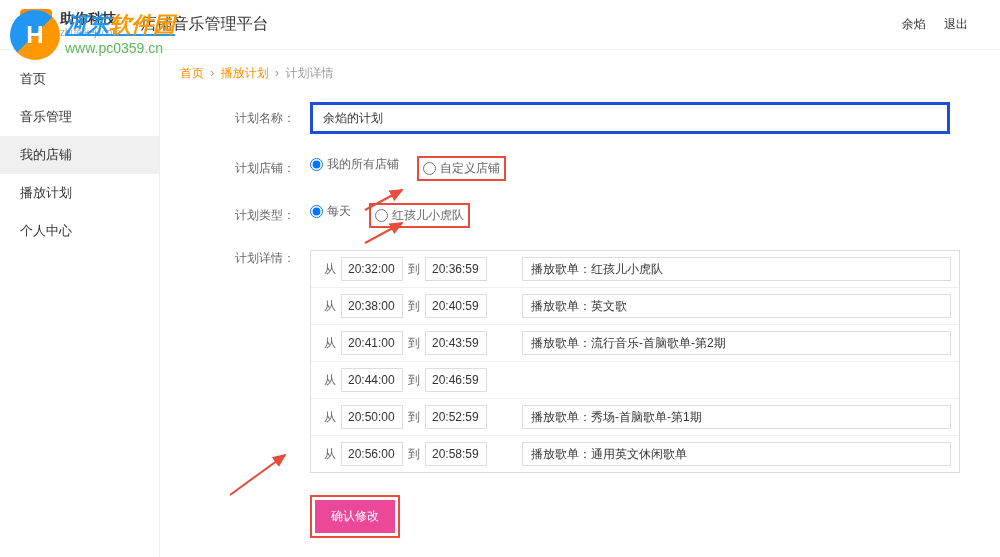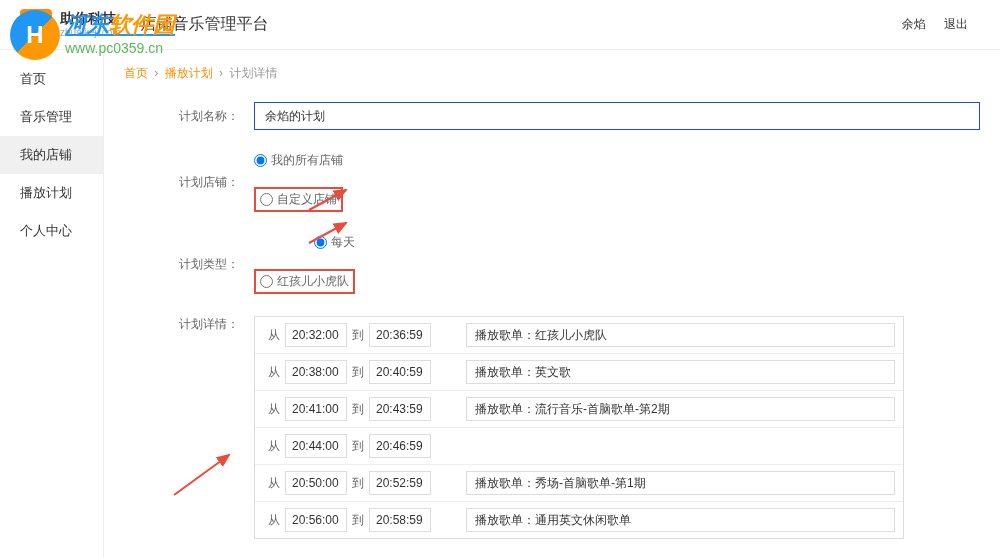--- a/index.html
+++ b/index.html
@@ -21,22 +21,22 @@
     .sidebar-item.active { background: #f0f0f0; }
     
     .main { flex: 1; padding: 15px 20px; position: relative; }
     .breadcrumb { font-size: 12px; color: #ff8c00; margin-bottom: 20px; }
     .breadcrumb .sep { color: #999; margin: 0 3px; }
     .breadcrumb .current { color: #999; }
     
     .form-row { display: flex; align-items: center; margin-bottom: 22px; }
     .form-label { width: 130px; text-align: right; padding-right: 15px; font-size: 12px; color: #666; }
     .form-content { flex: 1; display: flex; align-items: center; }
-    .text-input { border: 1px solid #1d4ed8; padding: 6px 10px; width: 726px; font-size: 12px; color: #333; }
-    .radio-group { display: flex; align-items: flex-end; gap: 18px; flex-direction: column; }
+    .text-input { border: 3px solid #1d4ed8; padding: 6px 10px; width: 640px; font-size: 12px; color: #333; }
+    .radio-group { display: flex; align-items: flex-start; gap: 18px; }
     .radio-item { display: flex; align-items: center; gap: 4px; font-size: 12px; }
     .radio-item input { margin: 0; }
     .highlight-box { border: 2px solid #e74c3c; padding: 2px 4px; }
     
     .details-area { display: flex; align-items: flex-start; }
     .details-list { flex: 1; border: 1px solid #ddd; max-width: 650px; }
     .detail-row { display: flex; align-items: center; padding: 6px 8px; border-bottom: 1px solid #eee; font-size: 12px; }
     .detail-row:last-child { border-bottom: none; }
     .time-label { margin: 0 5px; color: #666; }
     .time-input { border: 1px solid #ddd; padding: 4px 6px; width: 62px; font-size: 12px; color: #333; }

